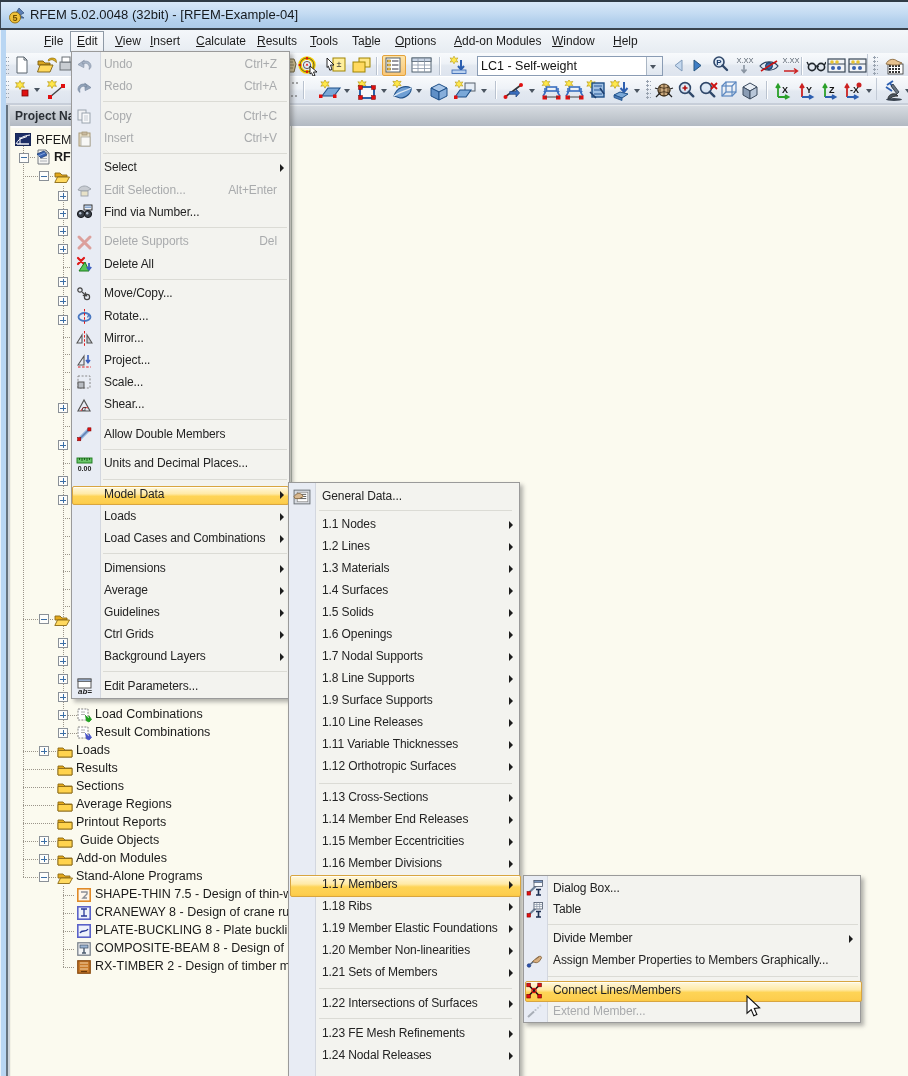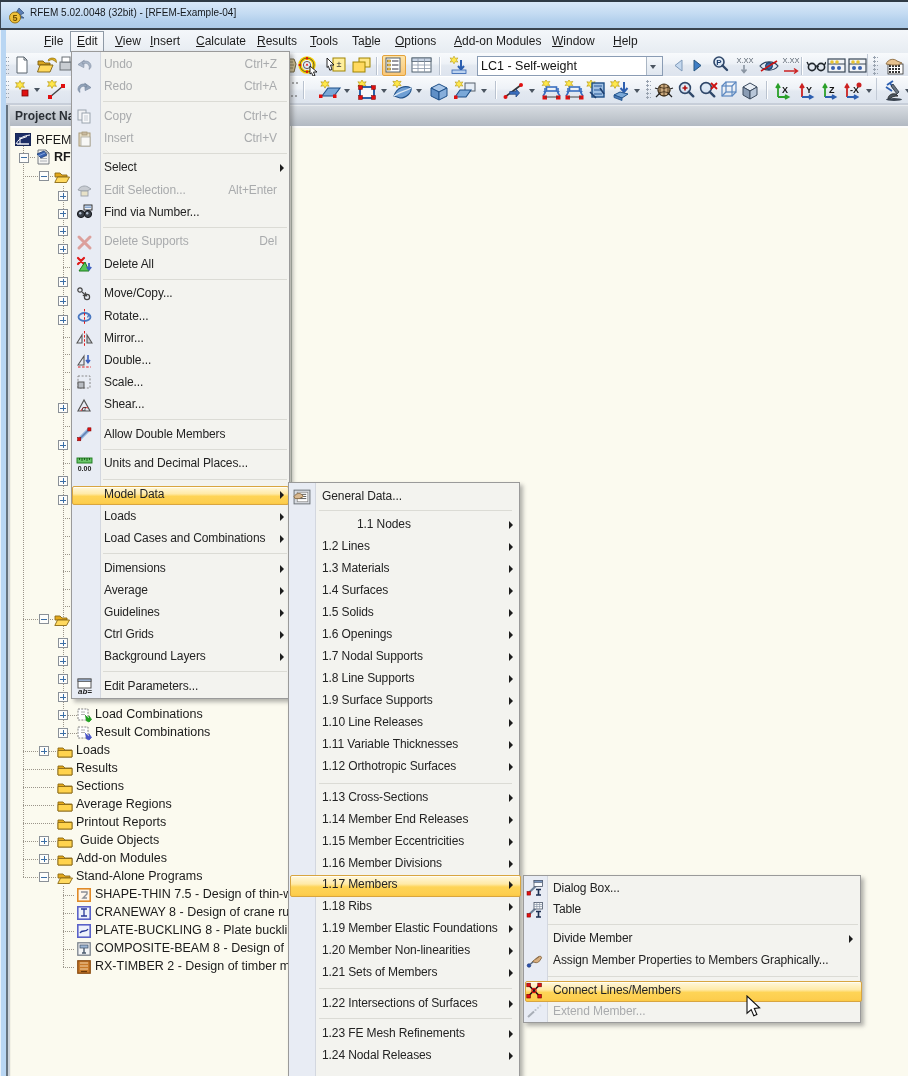--- a/index.html
+++ b/index.html
@@ -22,21 +22,21 @@
 <div id="root">
 <div class="abs" style="left:0;top:0;width:908px;height:30px;background:linear-gradient(to bottom,#dcebfa 0%,#c4dbf2 45%,#b3d0ec 70%,#abc9e6 100%);"></div>
 <div class="abs" style="left:0;top:0;width:908px;height:2px;background:#2f3b46;"></div>
 <div class="abs" style="left:0;top:2px;width:1px;height:28px;background:#3c4854;"></div>
 <div class="abs" style="left:0;top:28px;width:908px;height:2px;background:#39434d;"></div>
 <svg style="position:absolute;left:8px;top:6px;" width="18" height="18" viewBox="0 0 18 18">
       <path d="M6,10 L11,2 L16,7 L12,9 L16,12 L9,12 Z" fill="#5b7fb4" stroke="#2d4a75" stroke-width="0.7"></path>
       <circle cx="7" cy="11.5" r="5.5" fill="#f0c23a" stroke="#8a6a10" stroke-width="0.9"></circle>
       <text x="7" y="15" font-size="9" font-weight="bold" text-anchor="middle" fill="#6e4e00" font-family="Liberation Sans">5</text>
     </svg>
-<div class="abs" style="left:30px;top:7px;font-size:10px;color:#15191d;">RFEM 5.02.0048 (32bit) - [RFEM-Example-04]</div>
+<div class="abs" style="left:30px;top:7px;font-size:13px;color:#15191d;">RFEM 5.02.0048 (32bit) - [RFEM-Example-04]</div>
 <div class="abs" style="left:0;top:30px;width:908px;height:23px;background:linear-gradient(to bottom,#f4f7fa,#e7ecf2);"></div>
 <div class="abs" style="left:0;top:30px;width:2px;height:23px;background:#c3d9f1;"></div>
 <div class="abs" style="left:70px;top:31px;width:34px;height:21px;background:linear-gradient(to bottom,#fafbfc,#eef1f5);border:1px solid #8e99a6;box-sizing:border-box;"></div>
 <div class="mbitem" style="left:44px;"><u>F</u>ile</div>
 <div class="mbitem" style="left:77px;"><u>E</u>dit</div>
 <div class="mbitem" style="left:115px;"><u>V</u>iew</div>
 <div class="mbitem" style="left:150px;"><u>I</u>nsert</div>
 <div class="mbitem" style="left:196px;"><u>C</u>alculate</div>
 <div class="mbitem" style="left:257px;"><u>R</u>esults</div>
 <div class="mbitem" style="left:310px;"><u>T</u>ools</div>
@@ -648,21 +648,21 @@
       <ellipse cx="8.5" cy="9" rx="6" ry="4" fill="none" stroke="#4a78c0" stroke-width="1.8"></ellipse>
       <path d="M14.5,9 L13,6.5 L11.5,9.5" fill="none" stroke="#4a78c0" stroke-width="1.4"></path>
       <line x1="8.5" y1="1" x2="8.5" y2="16" stroke="#e01818" stroke-width="1" stroke-dasharray="2.5,1.6"></line>
     </svg>
 <div class="mi" style="left:104px;top:330.5px;z-index:52;">Mirror...</div>
 <svg style="position:absolute;left:76px;top:330.0px;z-index:52;" width="17" height="17" viewBox="0 0 17 17">
       <path d="M1,13 L6,5 L6,13 Z" fill="none" stroke="#555" stroke-width="1.1"></path>
       <path d="M16,13 L11,5 L11,13 Z" fill="#c8ccd2" stroke="#555" stroke-width="1.1"></path>
       <line x1="8.5" y1="1" x2="8.5" y2="16" stroke="#e01818" stroke-width="1" stroke-dasharray="2.5,1.6"></line>
     </svg>
-<div class="mi" style="left:104px;top:352.5px;z-index:52;">Double...</div>
+<div class="mi" style="left:104px;top:352.5px;z-index:52;">Project...</div>
 <svg style="position:absolute;left:76px;top:352.0px;z-index:52;" width="17" height="17" viewBox="0 0 17 17">
       <path d="M2,13 L8,4 L8,13 Z" fill="none" stroke="#555" stroke-width="1.1"></path>
       <path d="M12,3 L12,10 M10,8 L12,10.6 L14,8" fill="none" stroke="#3a5fc0" stroke-width="1.6"></path>
       <line x1="2" y1="15" x2="15" y2="15" stroke="#e01818" stroke-width="1" stroke-dasharray="2.5,1.6"></line>
     </svg>
 <div class="mi" style="left:104px;top:374.5px;z-index:52;">Scale...</div>
 <svg style="position:absolute;left:76px;top:374.0px;z-index:52;" width="17" height="17" viewBox="0 0 17 17">
       <rect x="2" y="2" width="12" height="12" fill="none" stroke="#888" stroke-width="1" stroke-dasharray="2,1.6"></rect>
       <rect x="2" y="8" width="6" height="6" fill="#b8bcc2" stroke="#555" stroke-width="1"></rect>
     </svg>
@@ -717,21 +717,21 @@
       <div class="icol" style="width:26px;"></div>
     </div>
 <div class="mi" style="left:322px;top:488.5px;z-index:62;">General Data...</div>
 <svg style="position:absolute;left:293px;top:487.5px;z-index:62;" width="18" height="18" viewBox="0 0 17 17">
       <rect x="1" y="2" width="15" height="13" fill="#d8dce2" stroke="#6a7076" stroke-width="0.9"></rect>
       <rect x="4" y="4" width="10" height="9" fill="#fff" stroke="#888" stroke-width="0.7"></rect>
       <path d="M5.5,6 L12.5,6 M5.5,8 L12.5,8 M5.5,10 L12.5,10" stroke="#555" stroke-width="0.9"></path>
       <path d="M1,8 C3,5 6,4.5 8,6 L10,8 L6,10 L2,10 Z" fill="#d8b890" stroke="#8a6a40" stroke-width="0.9"></path>
     </svg>
 <div class="sep" style="left:319px;top:509.5px;width:193px;z-index:61;"></div>
-<div class="mi" style="left:322px;top:517.4px;z-index:62;margin-left:35px;">1.1 Nodes</div>
+<div class="mi" style="left:322px;top:517.4px;z-index:62;">1.1 Nodes</div>
 <div class="arr" style="left:509px;top:521.4px;z-index:62;"></div>
 <div class="mi" style="left:322px;top:539.4px;z-index:62;">1.2 Lines</div>
 <div class="arr" style="left:509px;top:543.4px;z-index:62;"></div>
 <div class="mi" style="left:322px;top:561.4px;z-index:62;">1.3 Materials</div>
 <div class="arr" style="left:509px;top:565.4px;z-index:62;"></div>
 <div class="mi" style="left:322px;top:583.4px;z-index:62;">1.4 Surfaces</div>
 <div class="arr" style="left:509px;top:587.4px;z-index:62;"></div>
 <div class="mi" style="left:322px;top:605.4px;z-index:62;">1.5 Solids</div>
 <div class="arr" style="left:509px;top:609.4px;z-index:62;"></div>
 <div class="mi" style="left:322px;top:627.4px;z-index:62;">1.6 Openings</div>

